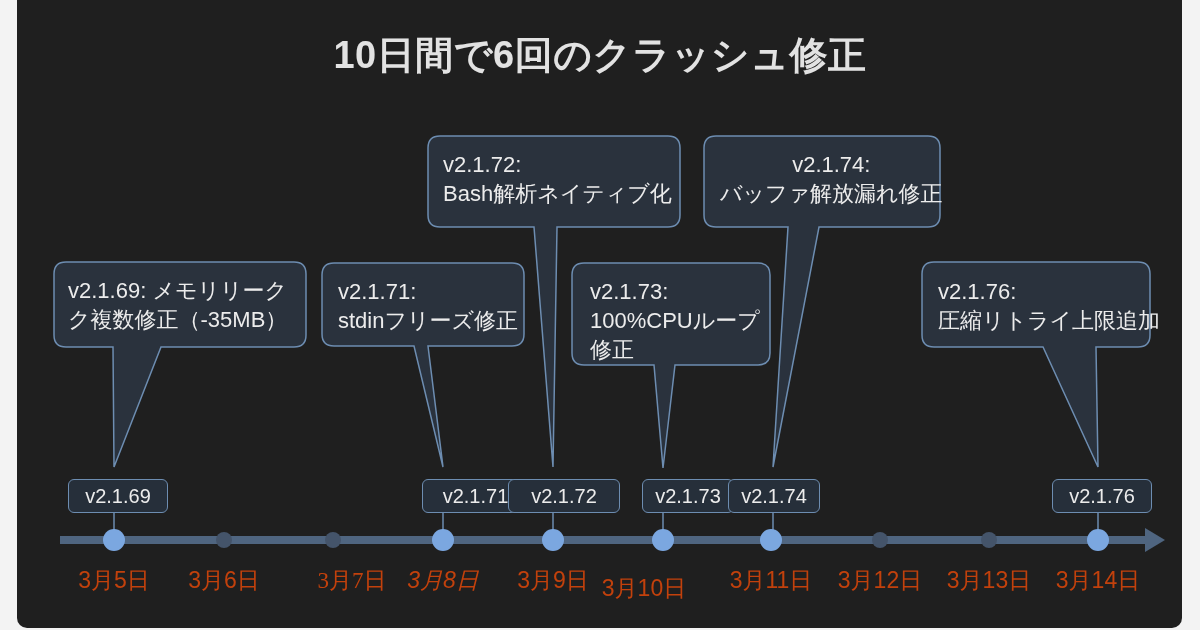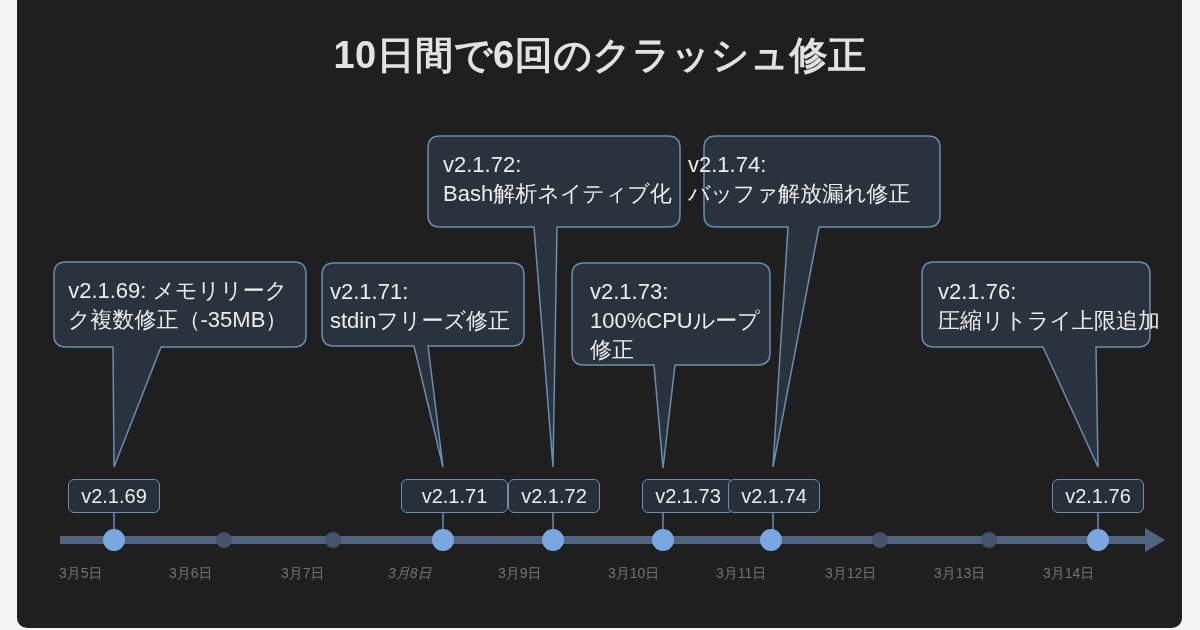--- a/index.html
+++ b/index.html
@@ -26,21 +26,21 @@
     }
     .tag {
       position: absolute; height: 34px; top: 479px;
       border: 1.5px solid #6d8db1; border-radius: 6px;
       background: #262f3a; color: #ececec; font-size: 20px;
       display: flex; align-items: center; justify-content: center;
       box-sizing: border-box;
     }
     .date {
       position: absolute; top: 565px; width: 110px; margin-left: -55px;
-      color: #737373; font-size: 14px;
+      text-align: center; color: #c2410c; font-size: 23px;
     }
   </style>
 </head>
 <body>
 
 <div class="panel"></div>
 
 <div class="title">10日間で6回のクラッシュ修正</div>
 
 <svg class="callouts" width="1200" height="630">
@@ -90,43 +90,43 @@
     <circle cx="443" cy="540" r="11" fill="#7ba7e0"></circle>
     <circle cx="553" cy="540" r="11" fill="#7ba7e0"></circle>
     <circle cx="663" cy="540" r="11" fill="#7ba7e0"></circle>
     <circle cx="771" cy="540" r="11" fill="#7ba7e0"></circle>
     <circle cx="880" cy="540" r="8" fill="#44546a"></circle>
     <circle cx="989" cy="540" r="8" fill="#44546a"></circle>
     <circle cx="1098" cy="540" r="11" fill="#7ba7e0"></circle>
   </g>
 </svg>
 
-<div class="callout-text" style="left:68px; top:276px;text-align:center;">v2.1.69: メモリリーク
+<div class="callout-text" style="left:68px; top:276px;">v2.1.69: メモリリーク
 ク複数修正（-35MB）</div>
-<div class="callout-text" style="left:330px; top:277px;">v2.1.71:
+<div class="callout-text" style="left:338px; top:277px;">v2.1.71:
 stdinフリーズ修正</div>
 <div class="callout-text" style="left:443px; top:150px;">v2.1.72:
 Bash解析ネイティブ化</div>
 <div class="callout-text" style="left:590px; top:277px;">v2.1.73:
 100%CPUループ
 修正</div>
-<div class="callout-text" style="left:688px; top:150px;">v2.1.74:
+<div class="callout-text" style="left:720px; top:150px;text-align:center;">v2.1.74:
 バッファ解放漏れ修正</div>
 <div class="callout-text" style="left:938px; top:277px;">v2.1.76:
 圧縮リトライ上限追加</div>
 
-<div class="tag" style="left:68px; width:92px;">v2.1.69</div>
-<div class="tag" style="left:401px; width:107px;">v2.1.71</div>
-<div class="tag" style="left:508px; width:92px;">v2.1.72</div>
+<div class="tag" style="left:68px; width:100px;">v2.1.69</div>
+<div class="tag" style="left:422px; width:107px;">v2.1.71</div>
+<div class="tag" style="left:508px; width:112px;">v2.1.72</div>
 <div class="tag" style="left:642px; width:92px;">v2.1.73</div>
 <div class="tag" style="left:728px; width:92px;">v2.1.74</div>
-<div class="tag" style="left:1052px; width:92px;">v2.1.76</div>
+<div class="tag" style="left:1052px; width:100px;">v2.1.76</div>
 
 <div class="date" style="left:114px;">3月5日</div>
 <div class="date" style="left:224px;">3月6日</div>
-<div class="date" style="left:336px;">3月7日</div>
+<div class="date" style="left:352px;font-family:Liberation Serif, serif;">3月7日</div>
 <div class="date" style="left:443px;font-style:italic;">3月8日</div>
 <div class="date" style="left:553px;">3月9日</div>
-<div class="date" style="left:663px;">3月10日</div>
+<div class="date" style="left:644px;margin-top:8px;">3月10日</div>
 <div class="date" style="left:771px;">3月11日</div>
 <div class="date" style="left:880px;">3月12日</div>
 <div class="date" style="left:989px;">3月13日</div>
 <div class="date" style="left:1098px;">3月14日</div>
 
 </body></html>

